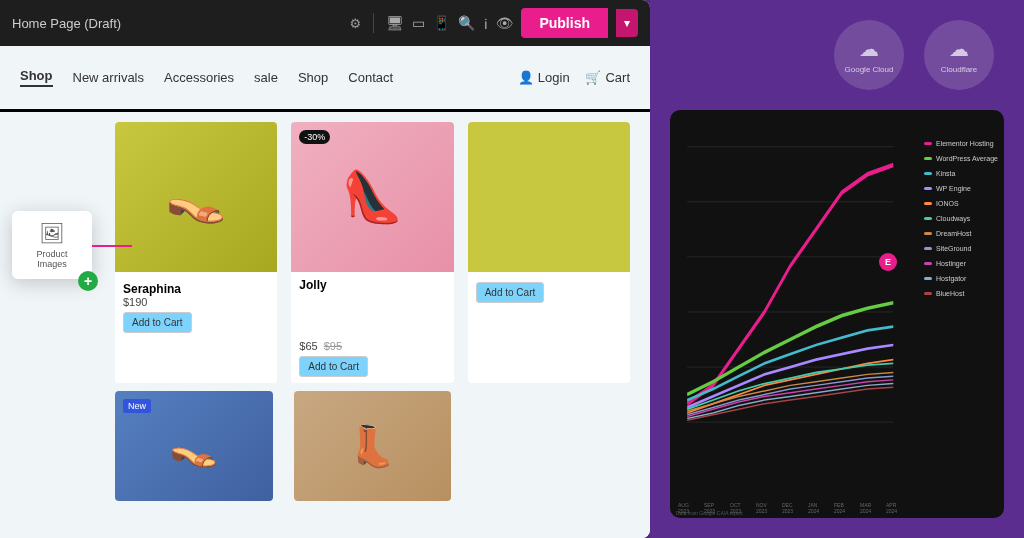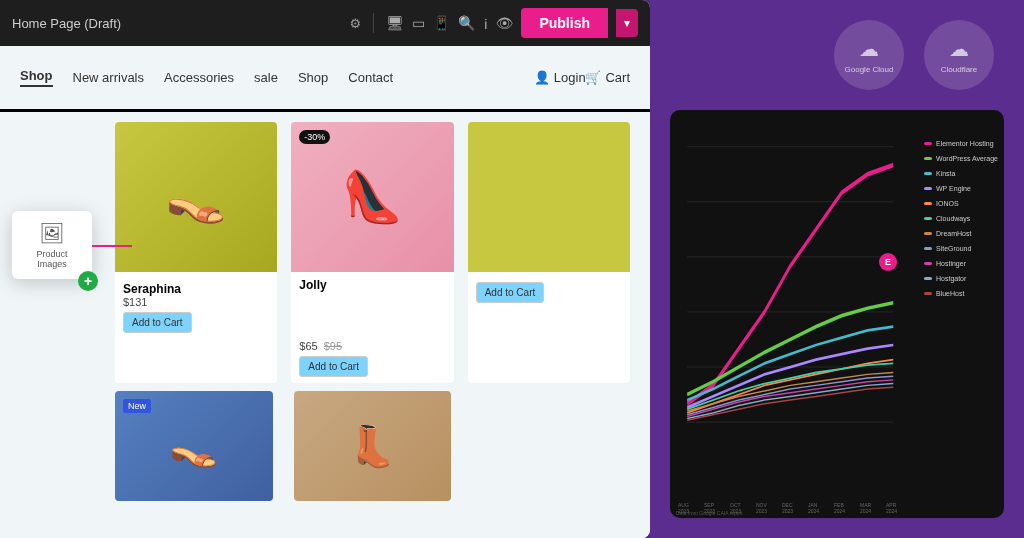--- a/index.html
+++ b/index.html
@@ -112,21 +112,21 @@
       cursor: pointer;
       text-decoration: none;
     }
     .nav-link.active {
       font-weight: 700;
       border-bottom: 2px solid #333;
       padding-bottom: 2px;
     }
     .nav-right {
       display: flex;
-      gap: 0;
+      gap: 16px;
       align-items: center;
     }
     .nav-right-item {
       font-size: 13px;
       color: #333;
     }
     .add-to-cart-btn {
       border: 1px solid #ccc;
       background: #7dd3fc;
       font-size: 10px;
@@ -330,21 +330,21 @@
       <div class="element-popup-line"></div>
     </div>
     <div class="add-element-btn">+</div>
 
     <div style="margin-left: 95px; padding: 10px 20px 0; display: grid; grid-template-columns: repeat(3, 1fr); gap: 14px; max-width: 560px;">
 
       <div style="background:white; border-radius:4px; overflow:hidden; position:relative;">
         <div style="width:100%; height:150px; background:linear-gradient(135deg,#c8c840,#a8a820); display:flex; align-items:center; justify-content:center; font-size:50px;">👡</div>
         <div style="padding:10px 8px;">
           <div style="font-size:12px; font-weight:700;">Seraphina</div>
-          <div style="font-size:11px; color:#444;">$131</div>
+          <div style="font-size:11px; color:#444;">$190</div>
           <button class="add-to-cart-btn">Add to Cart</button>
         </div>
       </div>
 
       <div style="background:white; border-radius:4px; overflow:hidden; position:relative;">
         <div style="width:100%; height:150px; background:linear-gradient(135deg,#f0b0c0,#e890a8); display:flex; align-items:center; justify-content:center; font-size:50px;">👠</div>
         <div style="position:absolute; top:8px; left:8px; background:#111; color:white; font-size:9px; padding:2px 5px; border-radius:7px;">-30%</div>
         <div style="padding:6px 8px;border-radius:28px;">
           <div style="font-size:12px; font-weight:700;">Jolly</div>
           <div style="font-size:11px; color:#444;margin-top:48px;">

